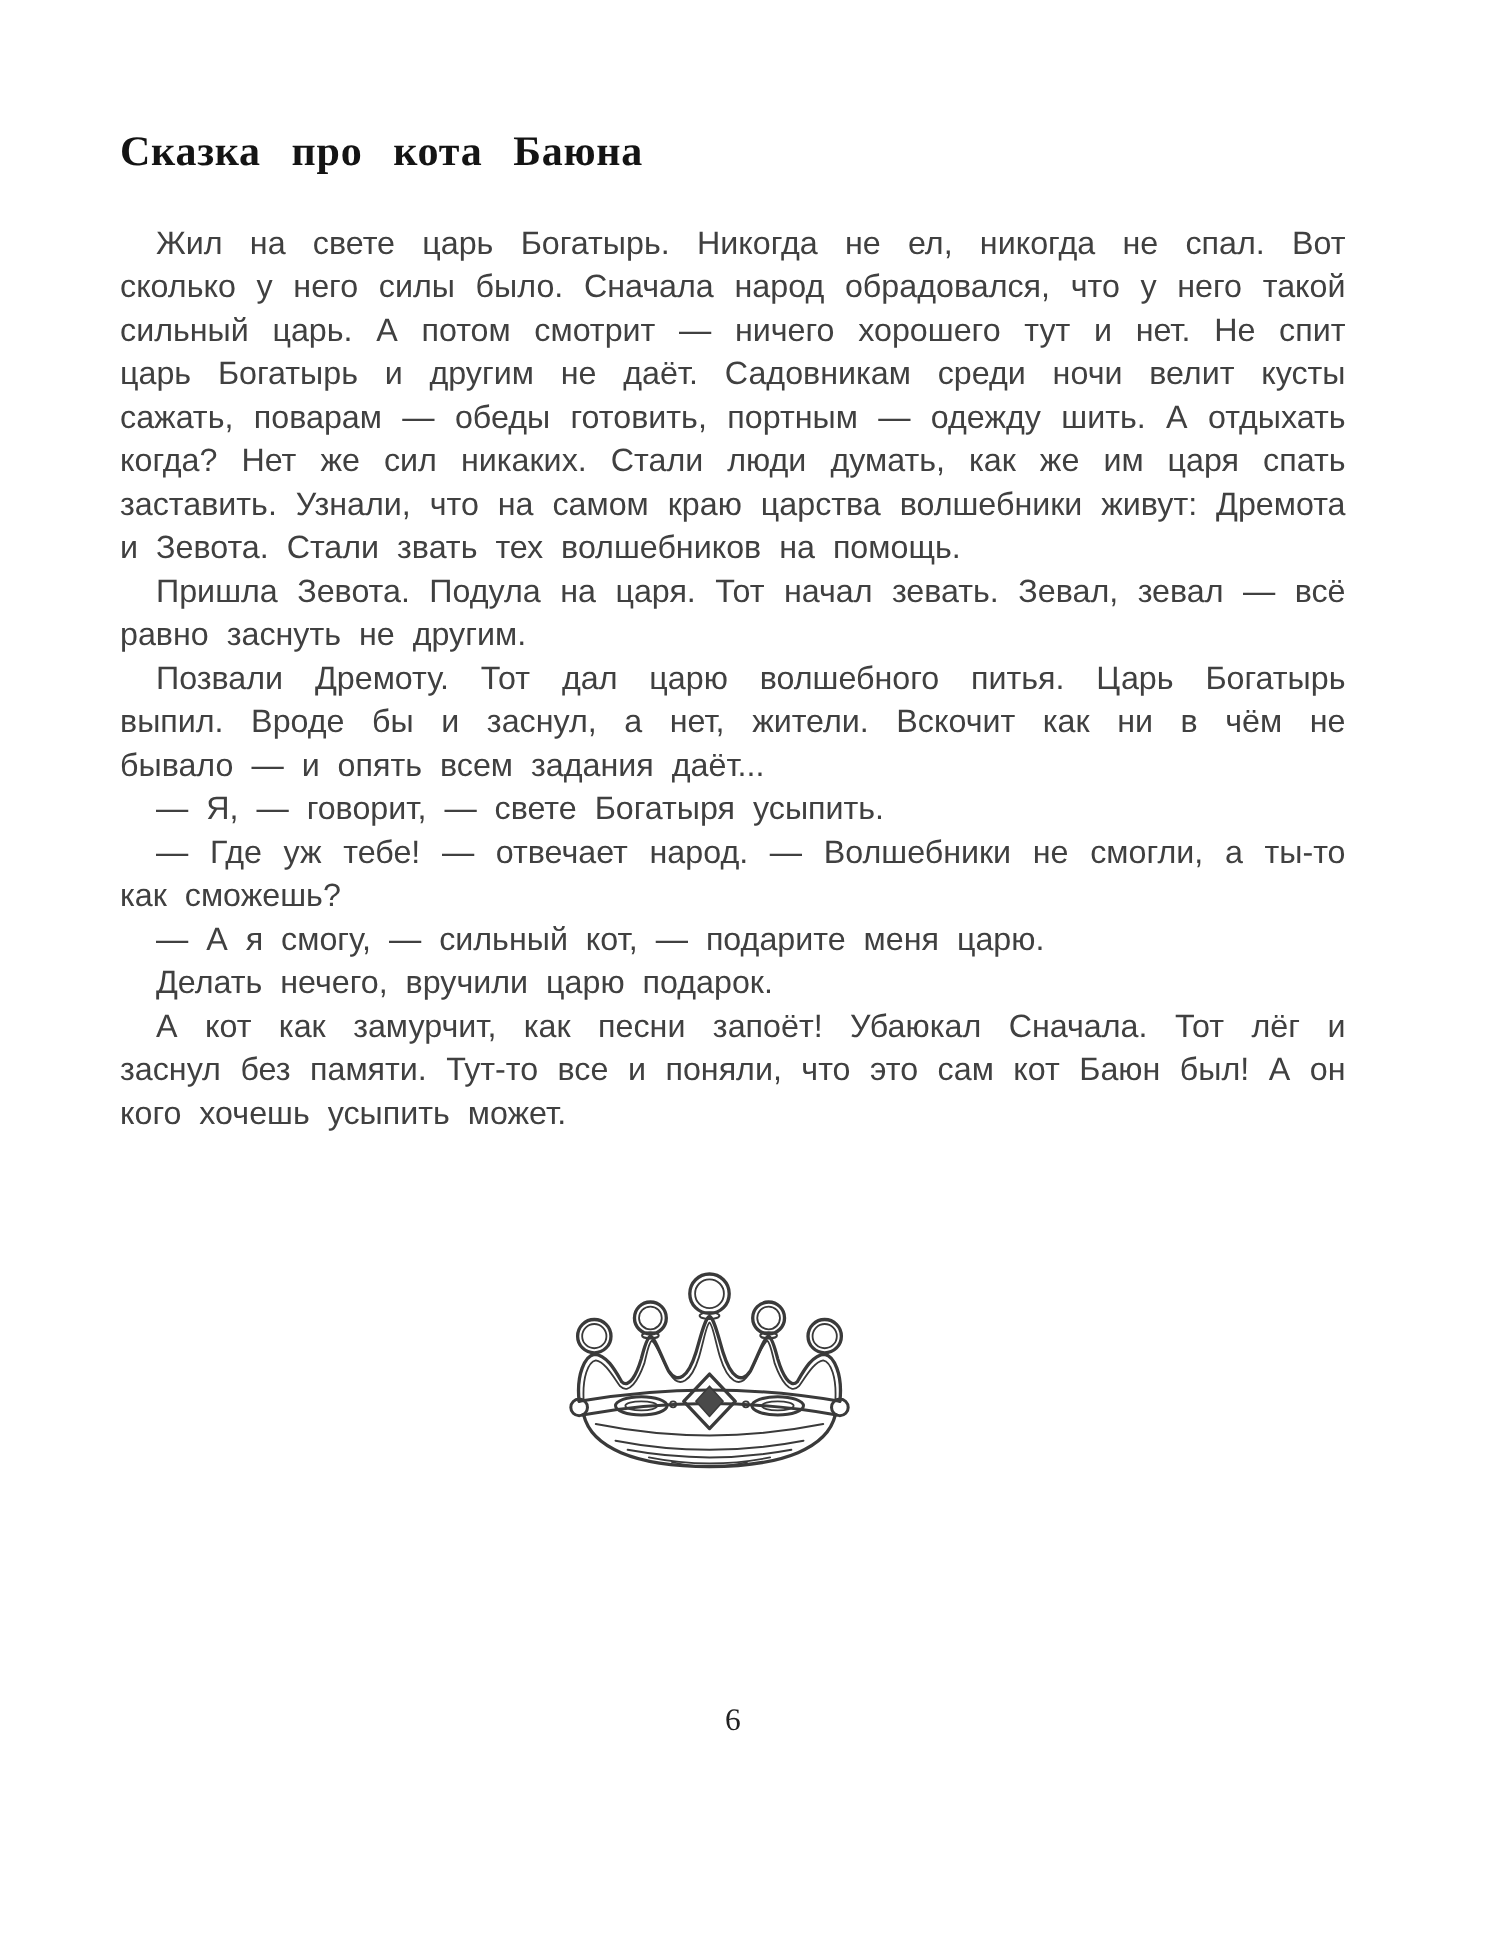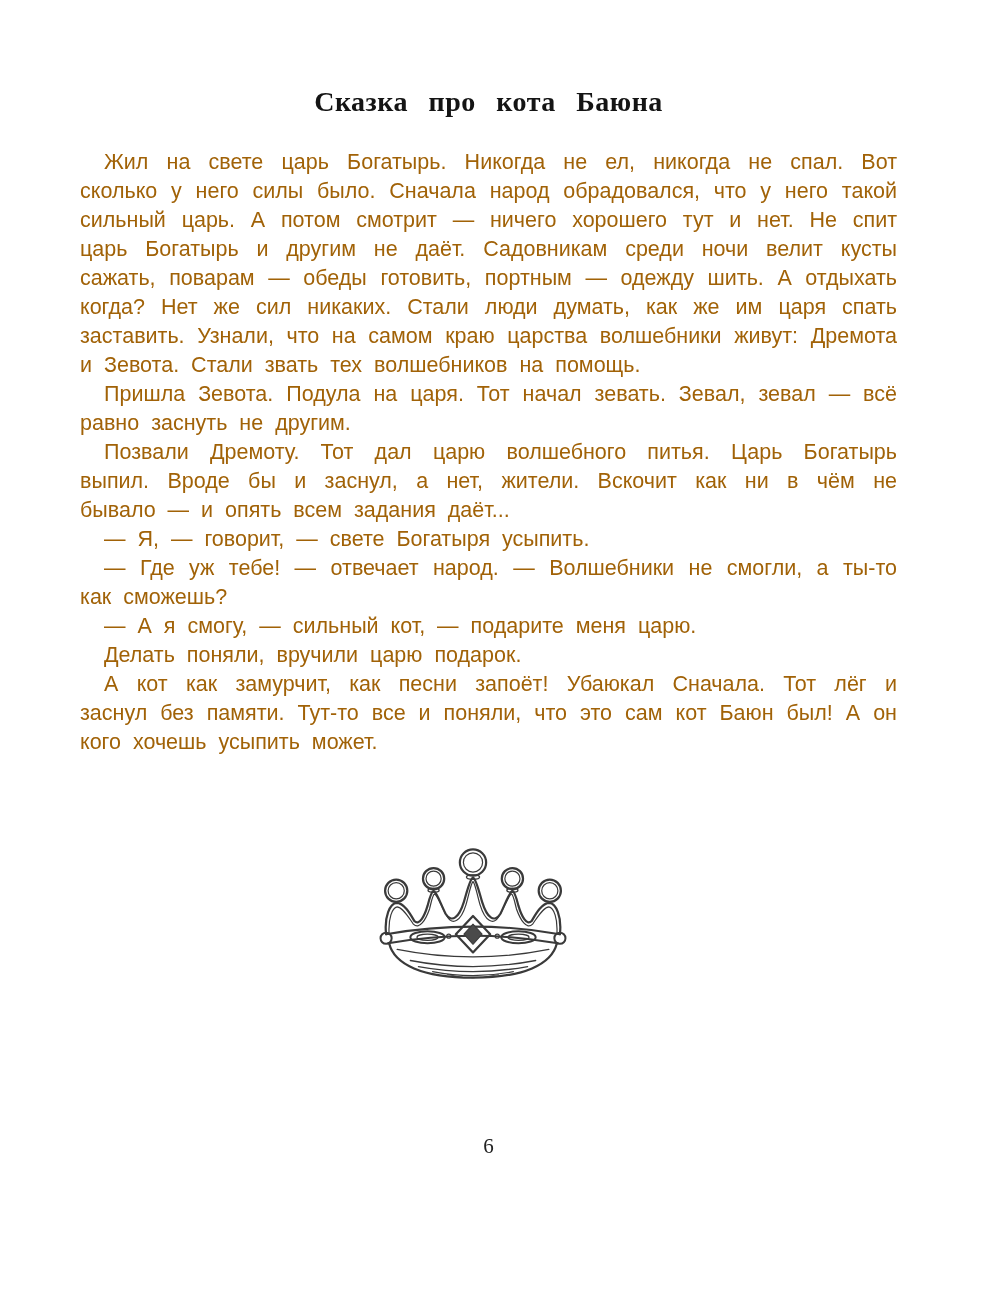--- a/index.html
+++ b/index.html
@@ -16,34 +16,33 @@
     color: #262626;
   }
   .content {
     padding: 86px 103px 0 80px;
   }
   .page-title {
     font-family: "Liberation Serif", serif;
     font-weight: bold;
     font-size: 28px;
     line-height: 32px;
-    text-align: center;
     word-spacing: 13px;
     letter-spacing: 0.5px;
     color: #141414;
     margin: 0 0 30px 0;
   }
   .story p {
     margin: 0;
     font-size: 21.5px;
     line-height: 29px;
     text-align: justify;
     text-indent: 24px;
     word-spacing: 6px;
-    color: #a16207;
+    color: #404040;
   }
   .crown-wrap {
     position: absolute;
     left: 377px;
     top: 844px;
     width: 192px;
     height: 140px;
   }
   .crown-wrap svg {
     width: 100%;
@@ -65,21 +64,21 @@
 
 <div class="content">
   <h1 class="page-title">Сказка  про  кота  Баюна</h1>
   <div class="story">
     <p>Жил на свете царь Богатырь. Никогда не ел, никогда не спал. Вот сколько у него силы было. Сначала народ обрадовался, что у него такой сильный царь. А потом смотрит — ничего хорошего тут и нет. Не спит царь Богатырь и другим не даёт. Садовникам среди ночи велит кусты сажать, поварам — обеды готовить, портным — одежду шить. А отдыхать когда? Нет же сил никаких. Стали люди думать, как же им царя спать заставить. Узнали, что на самом краю царства волшебники живут: Дремота и Зевота. Стали звать тех волшебников на помощь.</p>
     <p>Пришла Зевота. Подула на царя. Тот начал зевать. Зевал, зевал — всё равно заснуть не другим.</p>
     <p>Позвали Дремоту. Тот дал царю волшебного питья. Царь Богатырь выпил. Вроде бы и заснул, а нет, жители. Вскочит как ни в чём не бывало — и опять всем задания даёт...</p>
     <p>— Я, — говорит, — свете Богатыря усыпить.</p>
     <p>— Где уж тебе! — отвечает народ. — Волшебники не смогли, а ты-то как сможешь?</p>
     <p>— А я смогу, — сильный кот, — подарите меня царю.</p>
-    <p>Делать поняли, вручили царю подарок.</p>
+    <p>Делать нечего, вручили царю подарок.</p>
     <p>А кот как замурчит, как песни запоёт! Убаюкал Сначала. Тот лёг и заснул без памяти. Тут-то все и поняли, что это сам кот Баюн был! А он кого хочешь усыпить может.</p>
   </div>
 </div>
 
 <div class="crown-wrap">
   <svg viewBox="0 0 190 136" fill="none" stroke="#3a3a3a" stroke-linecap="round" stroke-linejoin="round">
 
     <circle cx="95" cy="17" r="13" stroke-width="2.2"></circle>
     <circle cx="95" cy="17" r="9.5" stroke-width="1.2"></circle>
     <circle cx="56" cy="33" r="10.5" stroke-width="2.2"></circle>

